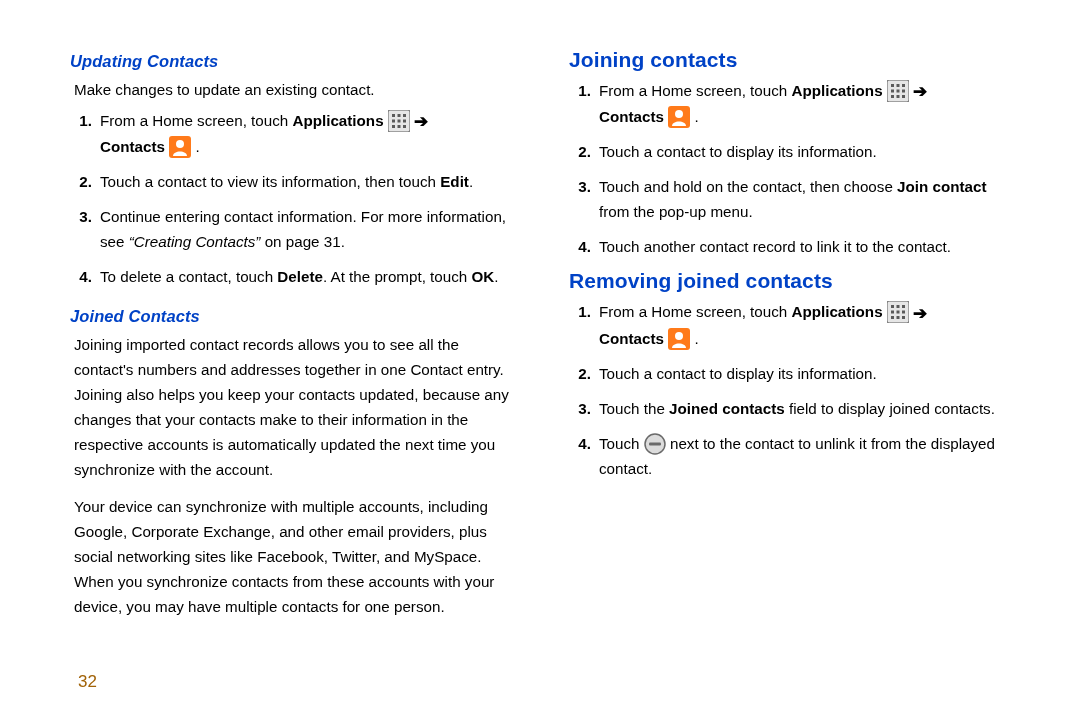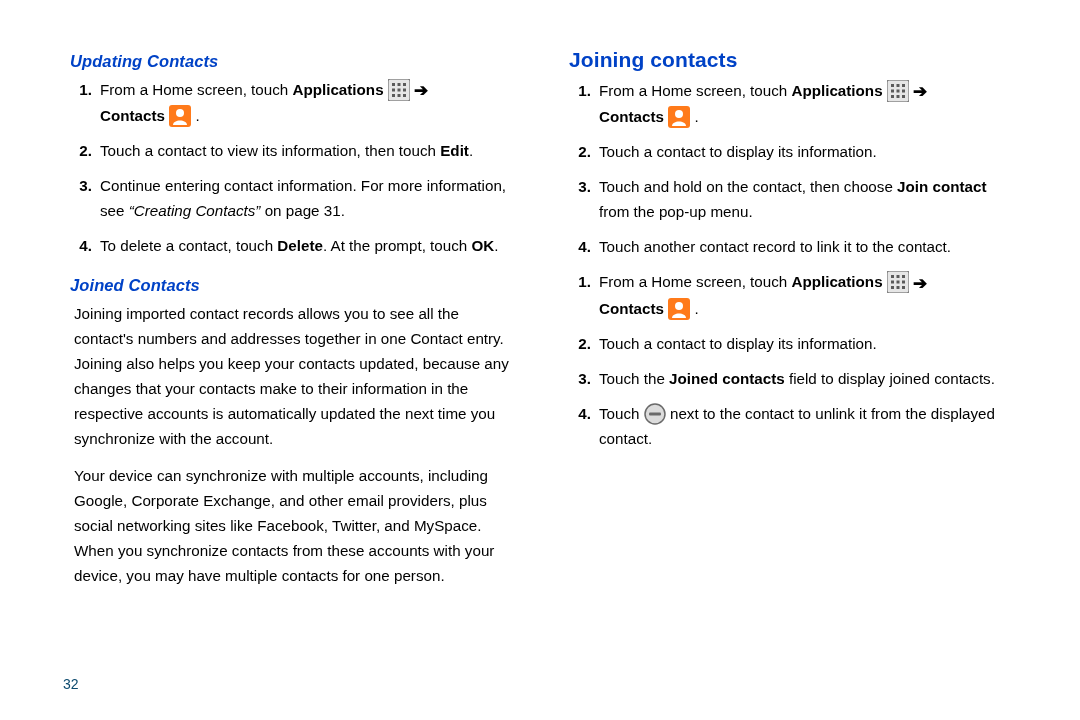--- a/index.html
+++ b/index.html
@@ -81,24 +81,24 @@
   }
   .icon svg { display: block; }
   .arrow {
     display: inline-block;
     font-weight: 700;
     vertical-align: middle;
     font-size: 17px;
   }
   .page-num {
     position: absolute;
-    left: 63px;
+    left: 78px;
     bottom: 28px;
-    font-size: 14px;
-    color: #0c4a6e;
+    font-size: 17px;
+    color: #a16207;
   }
 </style>
 </head>
 <body>
 
 <svg width="0" height="0" style="position:absolute">
   <defs>
     <g id="apps-icon">
       <rect x="0" y="0" width="22" height="22" rx="2" fill="#e6e6e6" stroke="#5a5a5a" stroke-width="1"></rect>
       <g fill="#5a5a5a">
@@ -124,20 +124,21 @@
     </g>
   </defs>
 </svg>
 
 <div class="page">
   <div class="cols">
 
     <div class="col">
 
       <div class="sec-h">Updating Contacts</div>
+      <div class="para" style="margin-top:2px;margin-bottom:6px">Make changes to update an existing contact.</div>
 
       <ol class="steps">
         <li>
           <span class="num">1.</span>
           <span class="body">
             <span>From a Home screen, touch </span><b>Applications</b>
             <span class="icon"><svg width="22" height="22">
                   <use href="#apps-icon"></use>
                 </svg></span>
             <span class="arrow">➔</span><br>
@@ -199,20 +200,21 @@
           <span class="body">
             <span>Touch and hold on the contact, then choose </span><b>Join contact</b><span> from the pop-up menu.</span>
           </span>
         </li>
         <li>
           <span class="num">4.</span>
           <span class="body">Touch another contact record to link it to the contact.</span>
         </li>
       </ol>
 
+      <div class="sub-h" style="margin-top:10px">Removing joined contacts</div>
       <ol class="steps">
         <li>
           <span class="num">1.</span>
           <span class="body">
             <span>From a Home screen, touch </span><b>Applications</b>
             <span class="icon"><svg width="22" height="22">
                   <use href="#apps-icon"></use>
                 </svg></span>
             <span class="arrow">➔</span><br>
             <b>Contacts</b>

